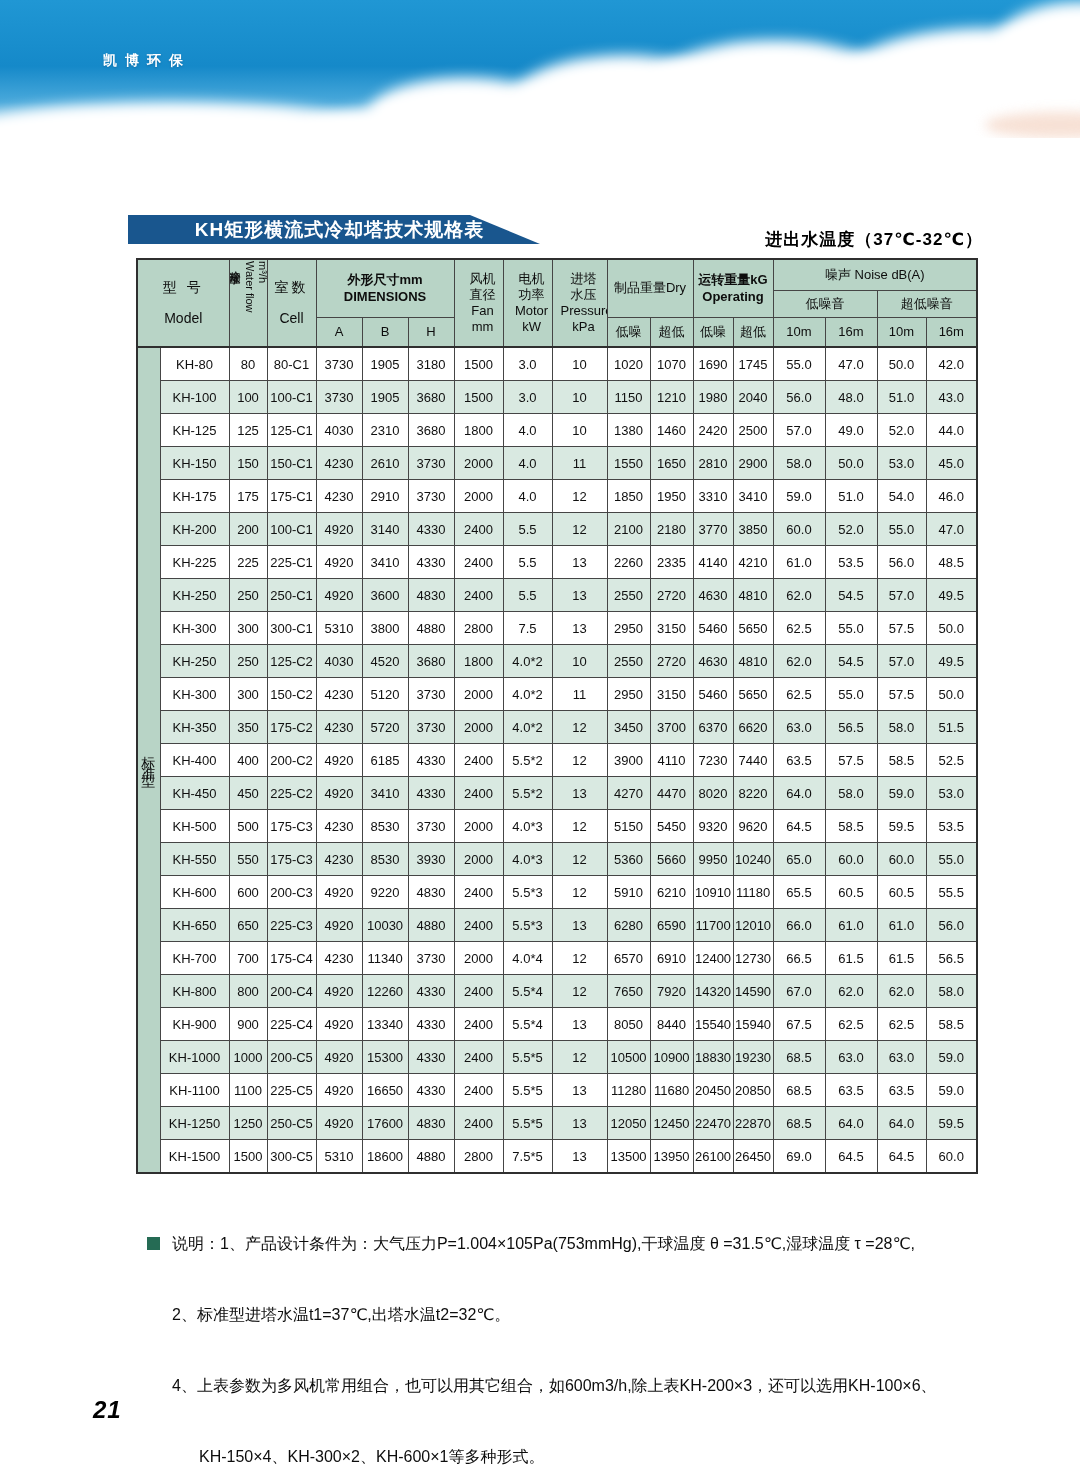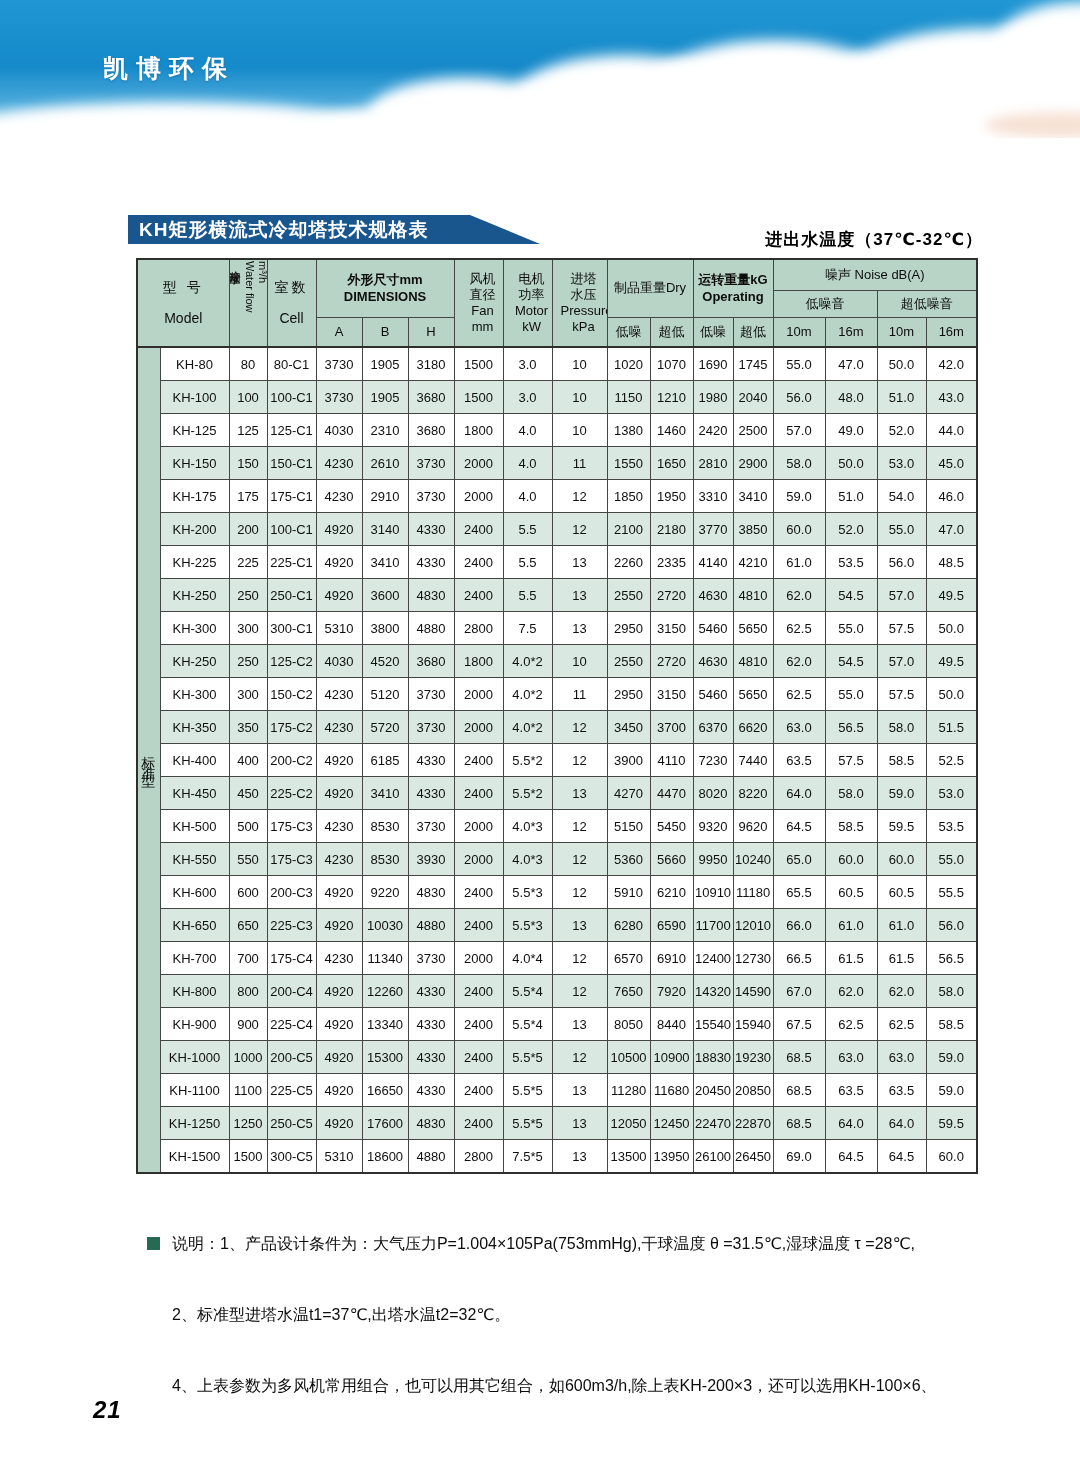--- a/index.html
+++ b/index.html
@@ -11,27 +11,27 @@
   .cloud{position:absolute;background:#fff;border-radius:50%;filter:blur(7px);}
   .c1{left:370px;top:78px;width:190px;height:70px;}
   .c2{left:510px;top:55px;width:230px;height:95px;}
   .c3{left:640px;top:40px;width:270px;height:115px;}
   .c4{left:830px;top:28px;width:310px;height:125px;}
   .c5{left:995px;top:2px;width:170px;height:85px;}
   .c6{left:-60px;top:102px;width:460px;height:75px;}
   .c7{left:290px;top:98px;width:430px;height:85px;}
   .c8{left:680px;top:85px;width:450px;height:105px;}
   .pink{left:985px;top:112px;width:150px;height:26px;background:#f6dcce;opacity:.85;filter:blur(6px);}
-  .brand{position:absolute;left:103px;top:52px;font-size:25px;font-weight:bold;color:#ffffff;
+  .brand{position:absolute;left:103px;top:52px;font-size:14px;font-weight:bold;color:#ffffff;
          letter-spacing:8px;text-shadow:0 1px 2px rgba(0,60,110,.35);}
   
   .banner{position:absolute;left:128px;top:215px;width:412px;height:29px;background:#19568e;
           clip-path:polygon(0 0,342px 0,100% 100%,0 100%);}
   .banner span{display:block;padding-left:11px;line-height:29px;font-size:19px;font-weight:bold;
-               color:#ffffff;letter-spacing:1px;white-space:nowrap;}
+               color:#ffffff;letter-spacing:1px;white-space:nowrap;text-align:center;}
   .subtitle{position:absolute;top:228px;right:97px;font-size:17px;font-weight:bold;color:#000;
             letter-spacing:1px;white-space:nowrap;margin-left:24px;}
   
   table.spec{position:absolute;left:136px;top:258px;width:840px;border-collapse:collapse;
              table-layout:fixed;border:2px solid #2f2f2f;}
   table.spec th,table.spec td{border:1px solid #454545;text-align:center;vertical-align:middle;
              padding:0;overflow:hidden;}
   table.spec th{background:#b8d4c6;font-weight:normal;font-size:13px;line-height:1.25;color:#0d0d0d;}
   table.spec td{font-size:13px;height:32px;background:#ffffff;color:#101010;}
   tr.h1 th{height:30px;} tr.h2 th{height:26px;} tr.h3 th{height:28px;}
@@ -646,17 +646,18 @@
         </tr>
       </tbody>
   </table>
 
   <div class="notes">
     <div class="note-line">
       <span class="bullet"></span><span>说明：1、产品设计条件为：大气压力P=1.004×105Pa(753mmHg),干球温度 θ =31.5℃,湿球温度 τ =28℃,</span>
     </div>
     <div class="note-line indent1">2、标准型进塔水温t1=37℃,出塔水温t2=32℃。</div>
     <div class="note-line indent1">4、上表参数为多风机常用组合，也可以用其它组合，如600m3/h,除上表KH-200×3，还可以选用KH-100×6、</div>
+    <div class="note-line indent2">KH-150×4、KH-300×2、KH-600×1等多种形式。</div>
   </div>
 
   <div class="pagenum">21</div>
 
 </div>
 
 </body></html>

